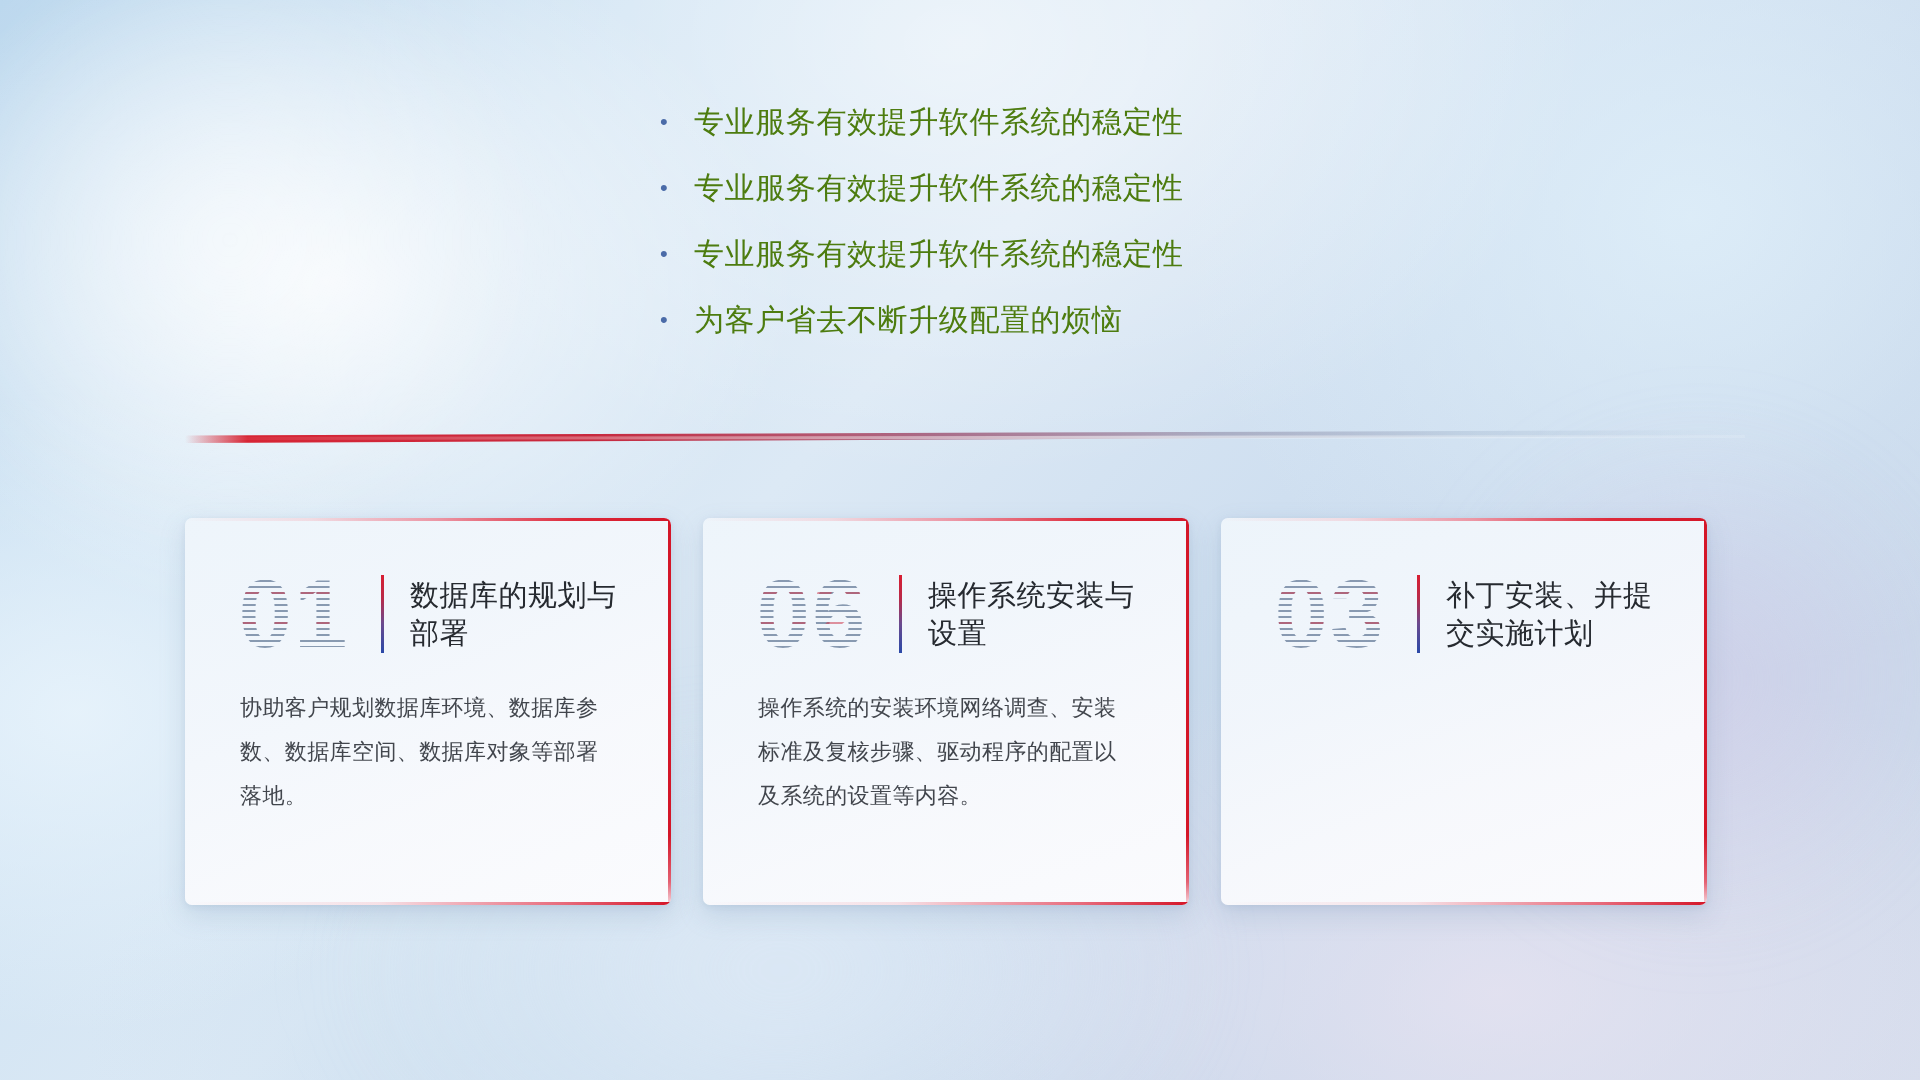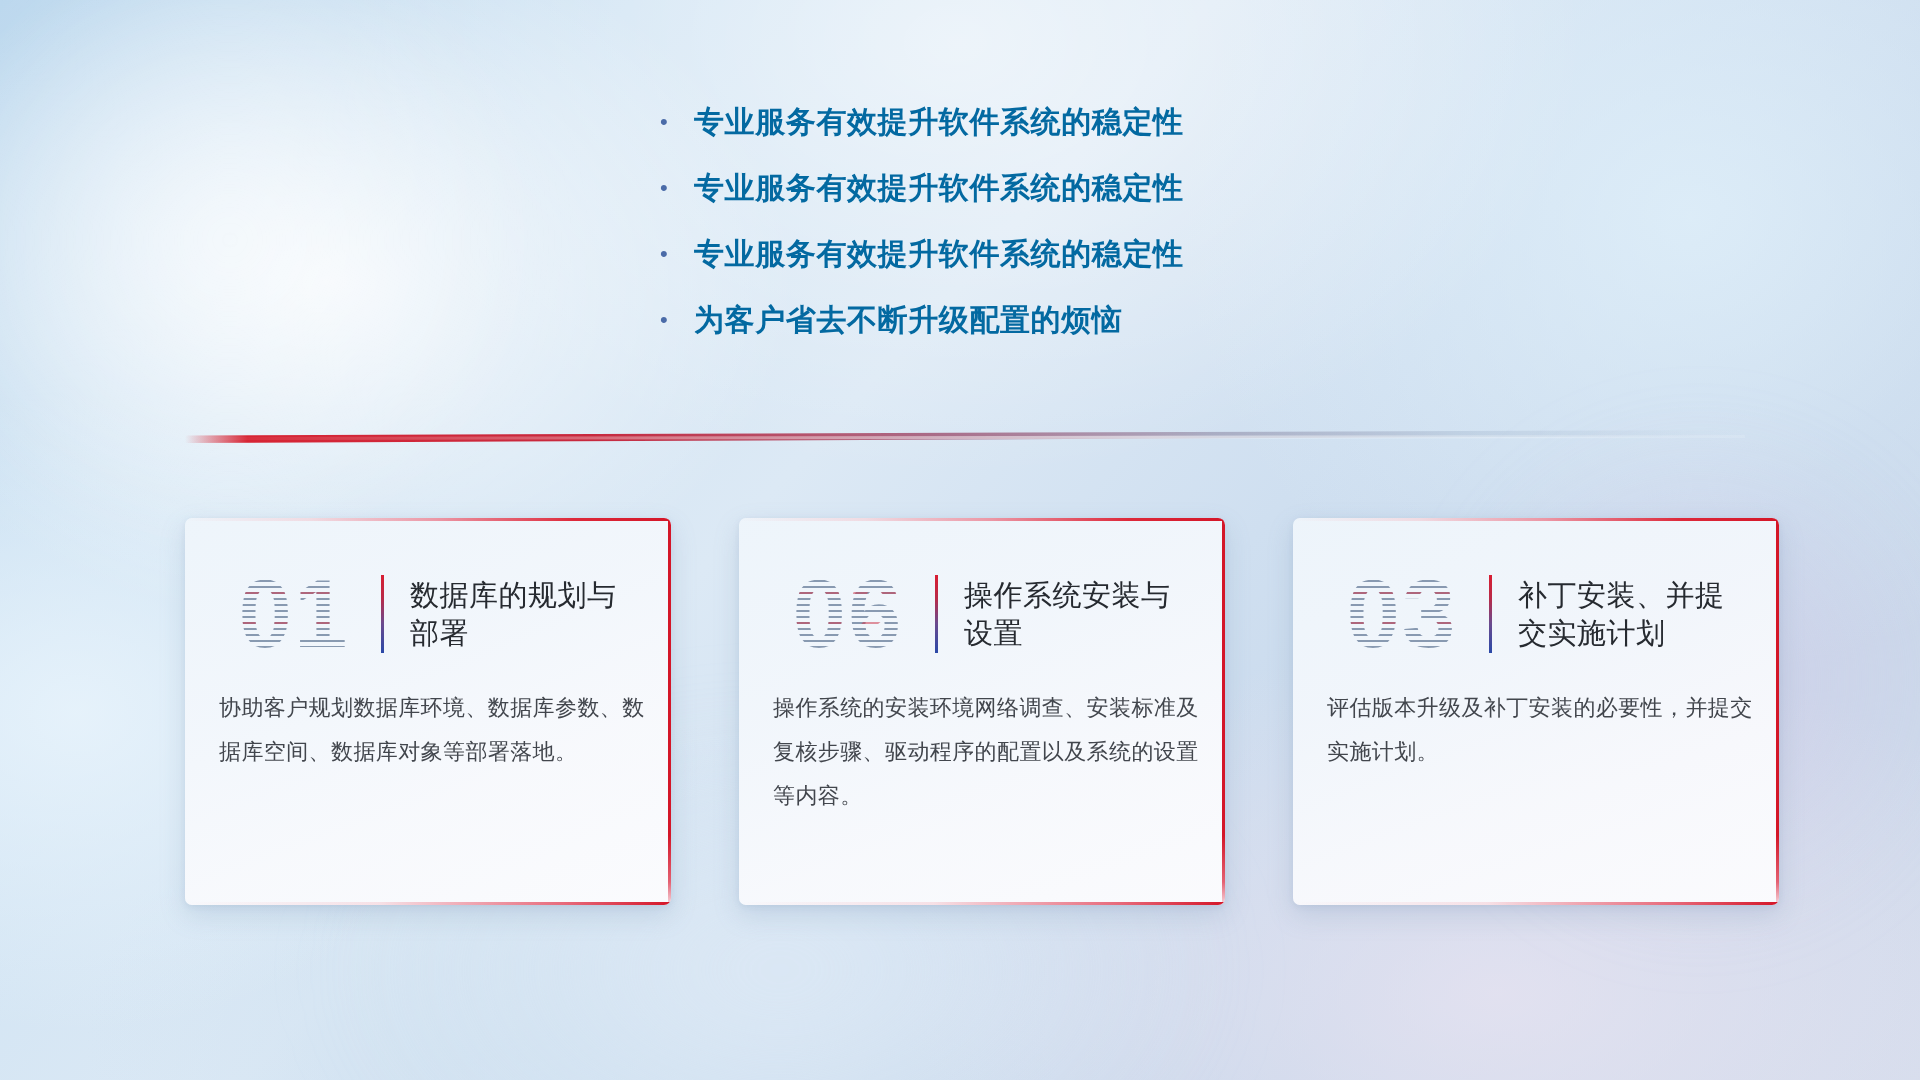--- a/index.html
+++ b/index.html
@@ -43,22 +43,22 @@
     position:absolute; left:660px; top:104px;
     display:flex; flex-direction:column; gap:30px;
   }
   .bullet-row { display:flex; align-items:baseline; }
   .bullet-dot {
     width:34px; flex:none;
     color:#4a6ba8; font-size:22px; line-height:1;
     transform:translateY(-3px);
   }
   .bullet-text {
-    color:#0369a1; font-size:30px; line-height:1.2;
-    letter-spacing:0.6px; font-weight:700;
+    color:#4d7c0f; font-size:30px; line-height:1.2;
+    letter-spacing:0.6px; font-weight:400;
     white-space:nowrap;
   }
 
   
   .divider {
     position:absolute; left:185px; top:430px; width:1560px; height:13px;
   }
   .divider-bar {
     position:absolute; inset:0;
     background:linear-gradient(90deg,
@@ -78,21 +78,21 @@
       rgba(255,255,255,0) 0%,
       rgba(255,255,255,0.35) 30%,
       rgba(255,255,255,0.55) 62%,
       rgba(255,255,255,0.12) 96%);
     clip-path:polygon(0 40%, 100% 0, 100% 60%, 0 100%);
   }
 
   
   .cards {
     position:absolute; left:185px; top:518px;
-    display:flex; gap:68px;
+    display:flex; gap:32px;
   }
   .card {
     position:relative;
     width:486px; height:387px;
     border-radius:7px;
     background:linear-gradient(158deg,
       rgba(238,245,251,0.97) 0%,
       rgba(243,247,252,0.95) 38%,
       rgba(249,250,253,0.94) 66%,
       rgba(252,252,254,0.96) 100%);
@@ -170,23 +170,24 @@
     flex:none;
     width:3px; height:78px;
     margin:0 26px 0 12px;
     background:linear-gradient(180deg,#d81e32 0%, #b92a48 30%, #6b4a8e 62%, #2a49a8 100%);
   }
   .card-title {
     color:#262a30; font-size:29px; line-height:1.32;
     font-weight:400; letter-spacing:0.5px;
   }
   .card-body {
-    padding:18px 20px 0 34px;
+    padding:18px 64px 0 34px;
     color:#42464d; font-size:22px; line-height:2.0;
     letter-spacing:0.4px;
+    margin-left:21px;
   }
 </style>
 </head>
 <body>
 
 <div class="bg">
   <div class="bg-soft1"></div>
   <div class="bg-soft2"></div>
   <div class="bg-soft3"></div>
 </div>
@@ -243,16 +244,15 @@
 
   <div class="card">
     <div class="card-top-line"></div>
     <div class="card-right-line"></div>
     <div class="card-bottom-line"></div>
     <div class="card-head">
       <div class="card-number" data-num="03">03</div>
       <div class="card-divider"></div>
       <div class="card-title">补丁安装、并提交实施计划</div>
     </div>
-    <div class="card-body">评估版本升级及补丁安装的必要性，并提交实施计划。</div>
   </div>
 
 </div>
 
 </body></html>

